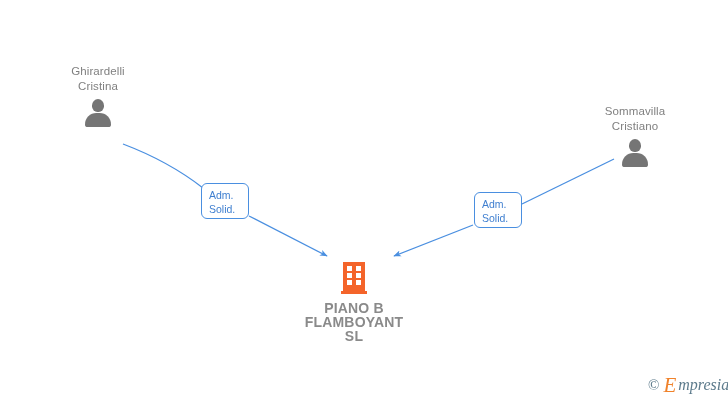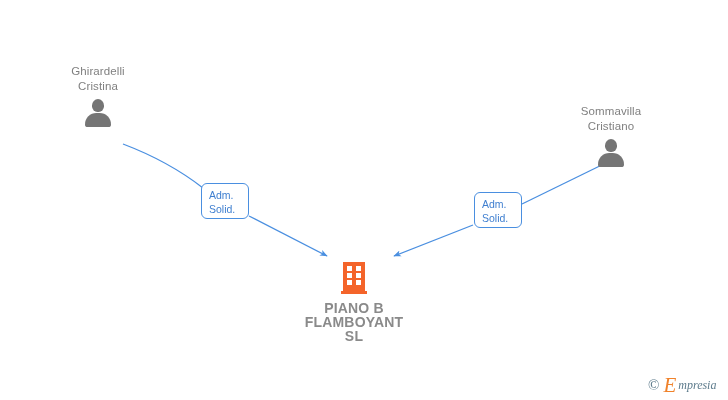--- a/index.html
+++ b/index.html
@@ -138,21 +138,21 @@
     font-family: "Liberation Serif", serif;
   }
   .wm-e {
     font-size: 21px;
     color: #f0822a;
     font-family: "Liberation Serif", serif;
     font-style: italic;
     line-height: 18px;
   }
   .wm-rest {
-    font-size: 12px;
+    font-size: 16px;
     color: #5d7b8c;
     font-family: "Liberation Serif", serif;
     font-style: italic;
     line-height: 18px;
     margin-left: -2px;
   }
 </style>
 </head>
 <body>
 
@@ -176,21 +176,21 @@
 
   <div class="person-node" style="left:23px; top:64px;">
     <div class="person-name">Ghirardelli
 Cristina</div>
     <div class="avatar">
       <span class="head"></span>
       <span class="body"></span>
     </div>
   </div>
 
-  <div class="person-node" style="left:536px; top:104px;">
+  <div class="person-node" style="left:560px; top:104px;">
     <div class="person-name">Sommavilla
 Cristiano</div>
     <div class="avatar">
       <span class="head"></span>
       <span class="body"></span>
     </div>
   </div>
 
   <div class="company-node" style="left:269px; top:262px;">
     <div class="building">

